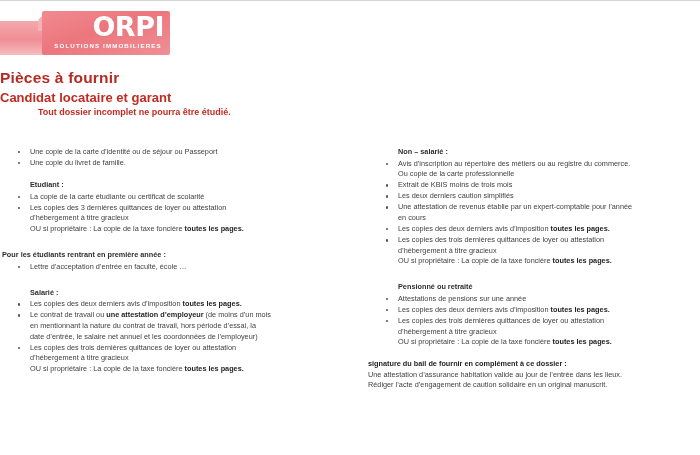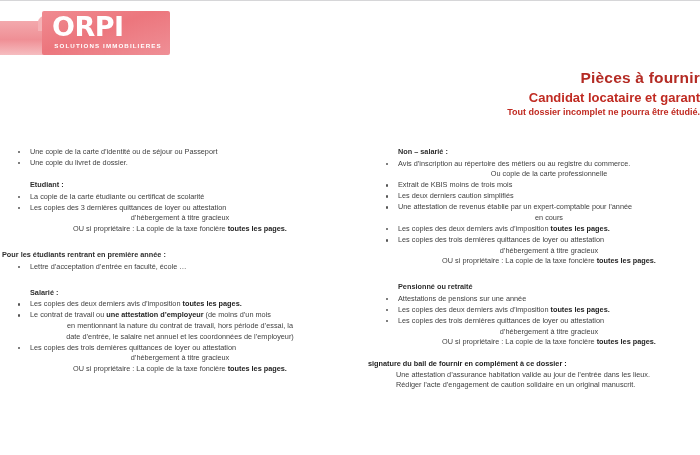--- a/index.html
+++ b/index.html
@@ -57,21 +57,21 @@
     width: 128px;
     height: 44px;
     background: linear-gradient(160deg, #f08b91 0%, #ec767d 45%, #ef8f96 100%);
     border-radius: 2px;
   }
   .logo-word {
     position: absolute;
     left: 52px;
     top: 6px;
     width: 112px;
-    text-align: left;
+    text-align: right;
     font-family: "DejaVu Sans", sans-serif;
     font-size: 27px;
     font-weight: bold;
     letter-spacing: -0.5px;
     color: #ffffff;
     line-height: 1;
   }
   .logo-sub {
     position: absolute;
     left: 52px;
@@ -84,39 +84,40 @@
     letter-spacing: 1.1px;
     color: #ffffff;
   }
 
   
   .title-block {
     position: absolute;
     left: 0;
     top: 68px;
     width: 700px;
-    text-align: right;
+    text-align: left;
   }
   .doc-title {
     font-size: 15.5px;
     font-weight: bold;
     color: #b42b24;
     letter-spacing: 0.2px;
   }
   .doc-sub1 {
     margin-top: 3px;
     font-size: 13px;
     font-weight: bold;
     color: #c02b22;
   }
   .doc-sub2 {
     margin-top: 2px;
     font-size: 9px;
     font-weight: bold;
     color: #c02b22;
+    padding-left: 38px;
   }
 
   
   .col {
     position: absolute;
     top: 146px;
     font-size: 7.3px;
     line-height: 1.45;
     color: #3f3f3f;
   }
@@ -149,34 +150,33 @@
     content: "";
     position: absolute;
     left: 18px;
     top: 4px;
     width: 2.4px;
     height: 2.4px;
     background: #555;
     border-radius: 50%;
   }
   li.just { text-align: justify; }
-  .cont { display: block; text-align: center; }
+  .cont { display: block; text-align: left; }
   b, .bold { font-weight: bold; color: #1f1f1f; }
 
   .closing {
     text-align: left;
   }
   .closing .hdr {
     font-weight: bold;
     color: #1f1f1f;
     display: block;
   }
   .closing .ln {
     display: block;
-    margin-left: 28px;
   }
 </style>
 </head>
 <body>
 
 <div class="page">
 
   <div class="logo-wrap">
     <div class="logo-tail"></div>
     <div class="logo-box"></div>
@@ -191,21 +191,21 @@
   </div>
 
   <div class="col col-left">
 
     <div class="section">
       <ul class="bl">
         <li>
           <span>Une copie de la carte d’identité ou de séjour ou Passeport</span>
         </li>
         <li>
-          <span>Une copie du livret de dossier.</span>
+          <span>Une copie du livret de famille.</span>
         </li>
       </ul>
     </div>
 
     <div class="gap-md"></div>
 
     <div class="section">
       <div class="sec-head indent">Etudiant :</div>
       <ul class="bl">
         <li>

